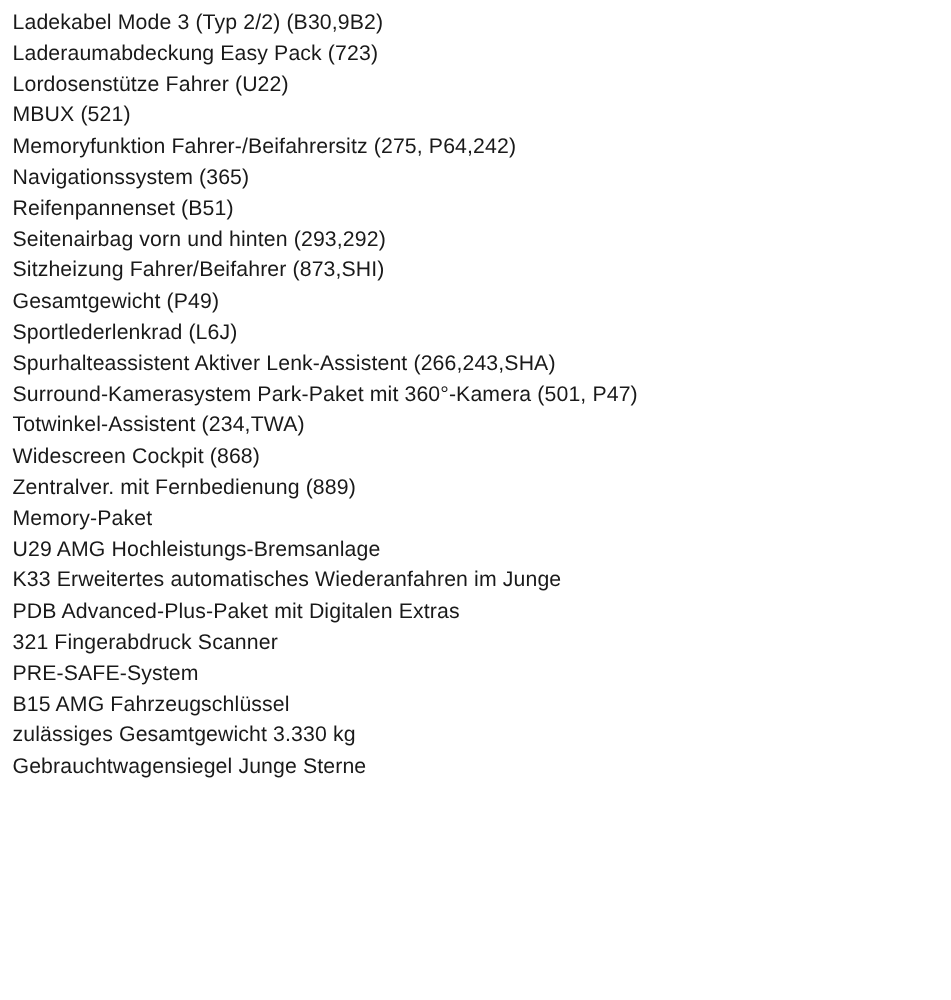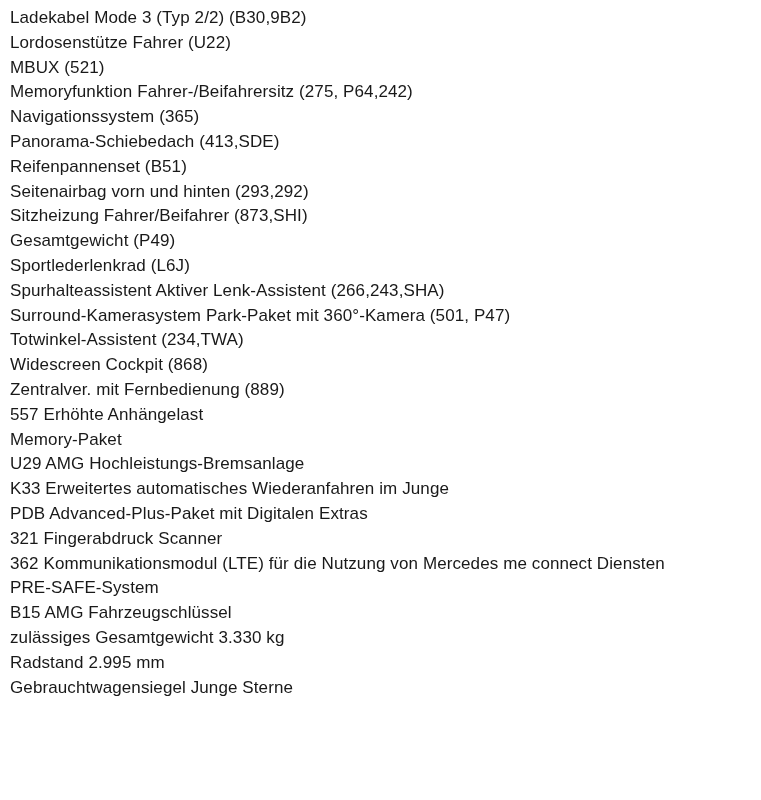--- a/index.html
+++ b/index.html
@@ -22,40 +22,37 @@
     color: #191919;
     white-space: nowrap;
     letter-spacing: 0.1px;
   }
 </style>
 </head>
 <body>
 
 <div class="equipment-list" id="equipment-list">
     <div class="equipment-line">Ladekabel Mode 3 (Typ 2/2) (B30,9B2)</div>
+    <div class="equipment-line">Laderaumabdeckung Easy Pack (723)</div>
     <div class="equipment-line">Lordosenstütze Fahrer (U22)</div>
     <div class="equipment-line">MBUX (521)</div>
     <div class="equipment-line">Memoryfunktion Fahrer-/Beifahrersitz (275, P64,242)</div>
     <div class="equipment-line">Navigationssystem (365)</div>
-    <div class="equipment-line">Panorama-Schiebedach (413,SDE)</div>
     <div class="equipment-line">Reifenpannenset (B51)</div>
     <div class="equipment-line">Seitenairbag vorn und hinten (293,292)</div>
     <div class="equipment-line">Sitzheizung Fahrer/Beifahrer (873,SHI)</div>
     <div class="equipment-line">Gesamtgewicht (P49)</div>
     <div class="equipment-line">Sportlederlenkrad (L6J)</div>
     <div class="equipment-line">Spurhalteassistent Aktiver Lenk-Assistent (266,243,SHA)</div>
     <div class="equipment-line">Surround-Kamerasystem Park-Paket mit 360°-Kamera (501, P47)</div>
     <div class="equipment-line">Totwinkel-Assistent (234,TWA)</div>
     <div class="equipment-line">Widescreen Cockpit (868)</div>
     <div class="equipment-line">Zentralver. mit Fernbedienung (889)</div>
-    <div class="equipment-line">557 Erhöhte Anhängelast</div>
     <div class="equipment-line">Memory-Paket</div>
     <div class="equipment-line">U29 AMG Hochleistungs-Bremsanlage</div>
     <div class="equipment-line">K33 Erweitertes automatisches Wiederanfahren im Junge</div>
     <div class="equipment-line">PDB Advanced-Plus-Paket mit Digitalen Extras</div>
     <div class="equipment-line">321 Fingerabdruck Scanner</div>
-    <div class="equipment-line">362 Kommunikationsmodul (LTE) für die Nutzung von Mercedes me connect Diensten</div>
     <div class="equipment-line">PRE-SAFE-System</div>
     <div class="equipment-line">B15 AMG Fahrzeugschlüssel</div>
     <div class="equipment-line">zulässiges Gesamtgewicht 3.330 kg</div>
-    <div class="equipment-line">Radstand 2.995 mm</div>
     <div class="equipment-line">Gebrauchtwagensiegel Junge Sterne</div>
   </div>
 
 </body></html>

